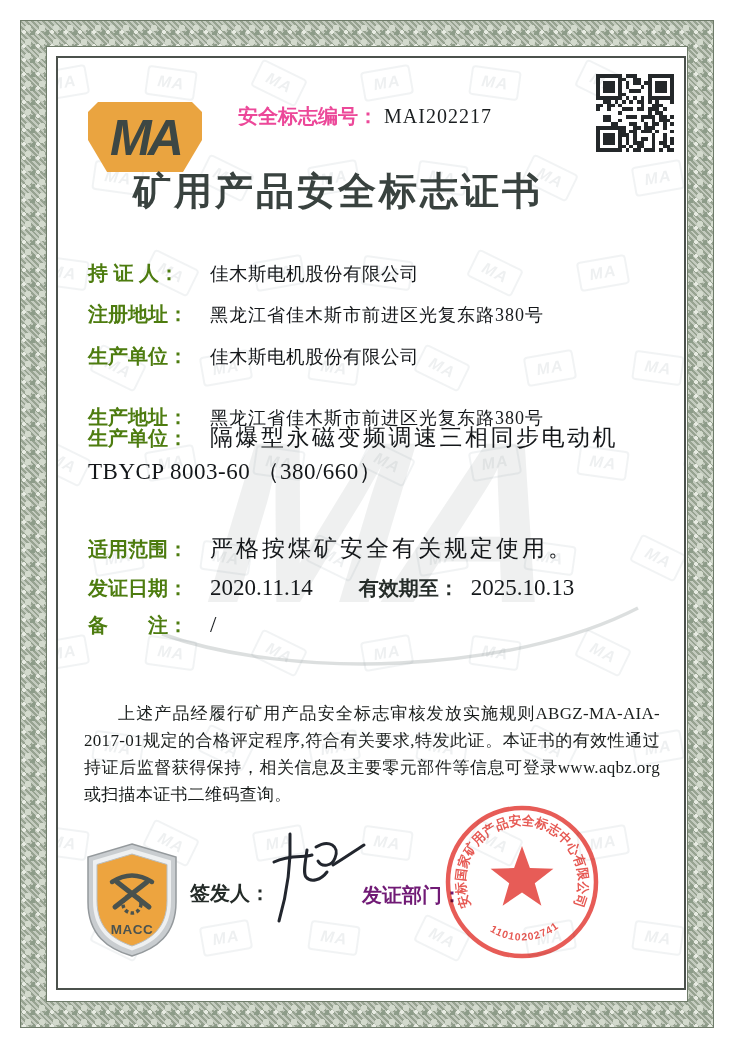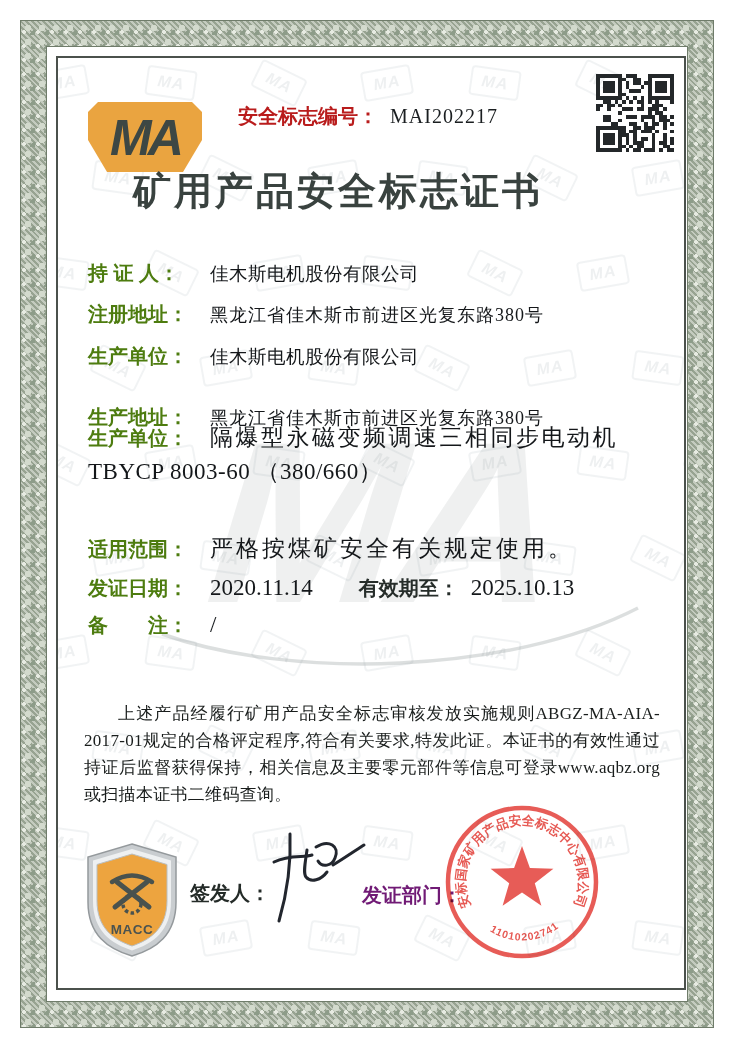--- a/index.html
+++ b/index.html
@@ -27,22 +27,22 @@
         border-radius:4px;display:flex;align-items:center;justify-content:center;
         color:rgba(120,138,148,.13);font:italic 900 16px "Liberation Sans",sans-serif;letter-spacing:1px;}
   .wm-big{position:absolute;left:212px;top:408px;z-index:1;
         font:italic 900 230px "Liberation Sans",sans-serif;letter-spacing:-10px;
         color:rgba(128,140,140,.13);transform:skewX(-6deg);line-height:1;}
   .wm-swoosh{position:absolute;left:150px;top:596px;z-index:1;}
 
   
   .ma-logo{position:absolute;left:88px;top:102px;z-index:2;}
   .cert-no{position:absolute;left:238px;top:103px;z-index:2;display:flex;align-items:baseline;}
-  .cert-no .lbl{font:700 20px "Liberation Sans",sans-serif;color:#b91c1c;}
-  .cert-no .val{font:400 20px "Liberation Serif",serif;color:#1a1e20;margin-left:12px;letter-spacing:1px;}
+  .cert-no .lbl{font:700 20px "Liberation Sans",sans-serif;color:#ec4899;}
+  .cert-no .val{font:400 20px "Liberation Serif",serif;color:#1a1e20;margin-left:6px;letter-spacing:1px;}
   .qr{position:absolute;left:596px;top:74px;z-index:2;}
   .title{position:absolute;left:0;right:64px;top:166px;z-index:2;text-align:center;
         font-family:"Liberation Serif",serif;font-weight:700;font-size:38px;
         letter-spacing:3px;color:#39423f;}
 
   
   .frow{position:absolute;left:88px;z-index:2;display:flex;align-items:baseline;white-space:nowrap;}
   .flabel{font:700 20px "Liberation Sans",sans-serif;color:#4d7c0f;white-space:pre;min-width:122px;}
   .flabel.long{min-width:0;font-size:19.5px;}
   .fvalue{font-family:"Liberation Serif",serif;color:#14171a;font-size:23px;}

